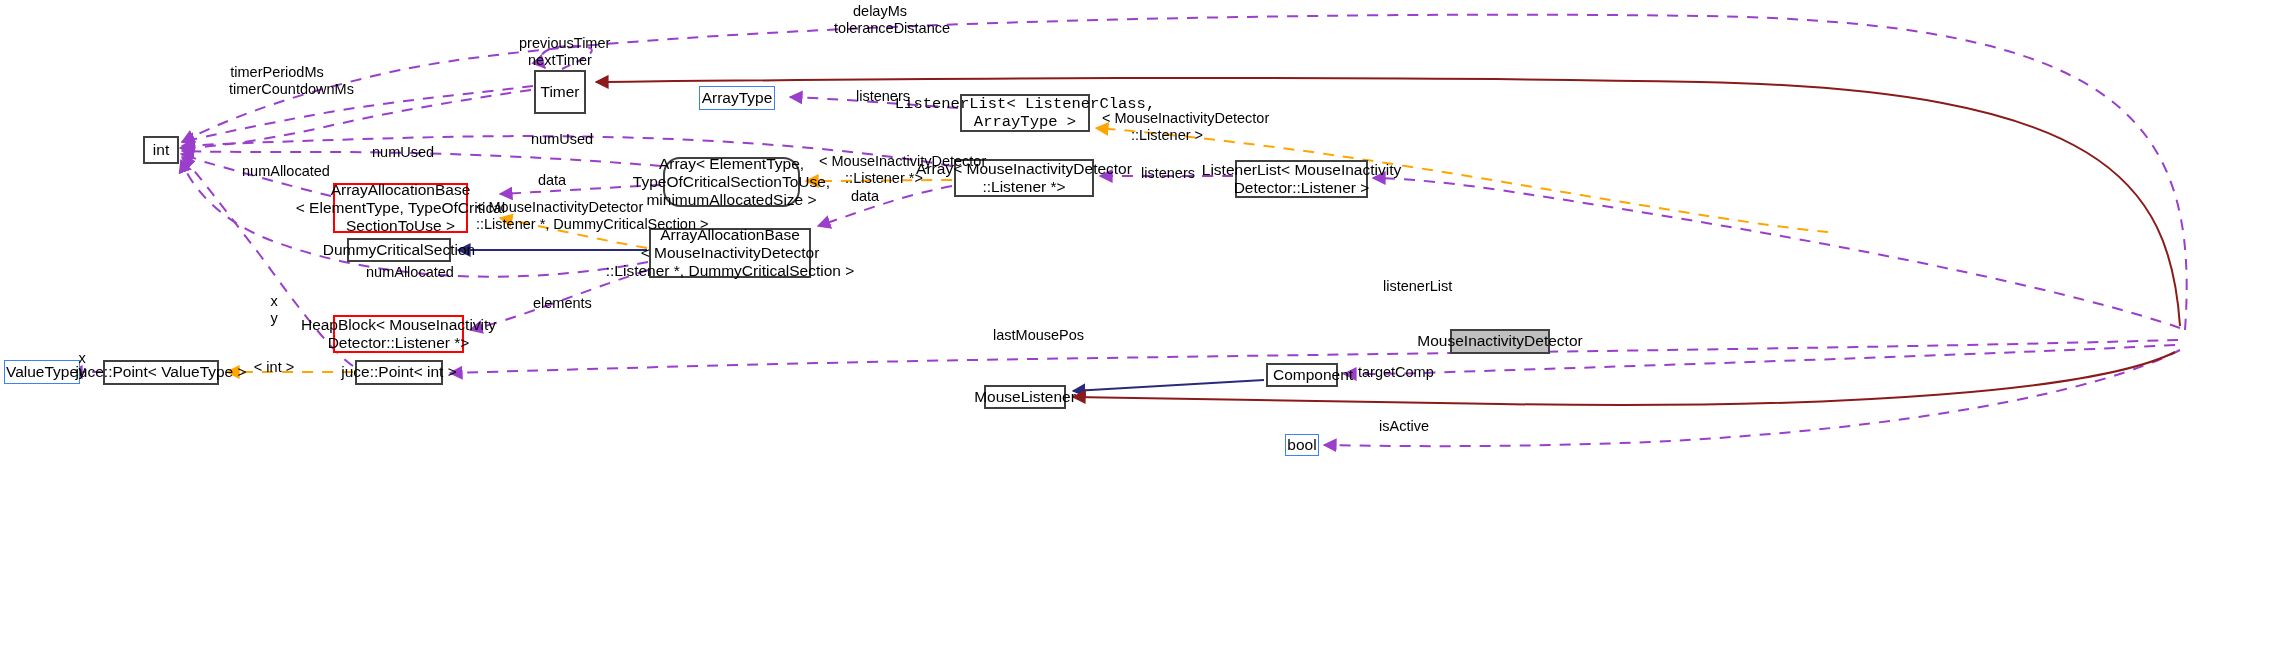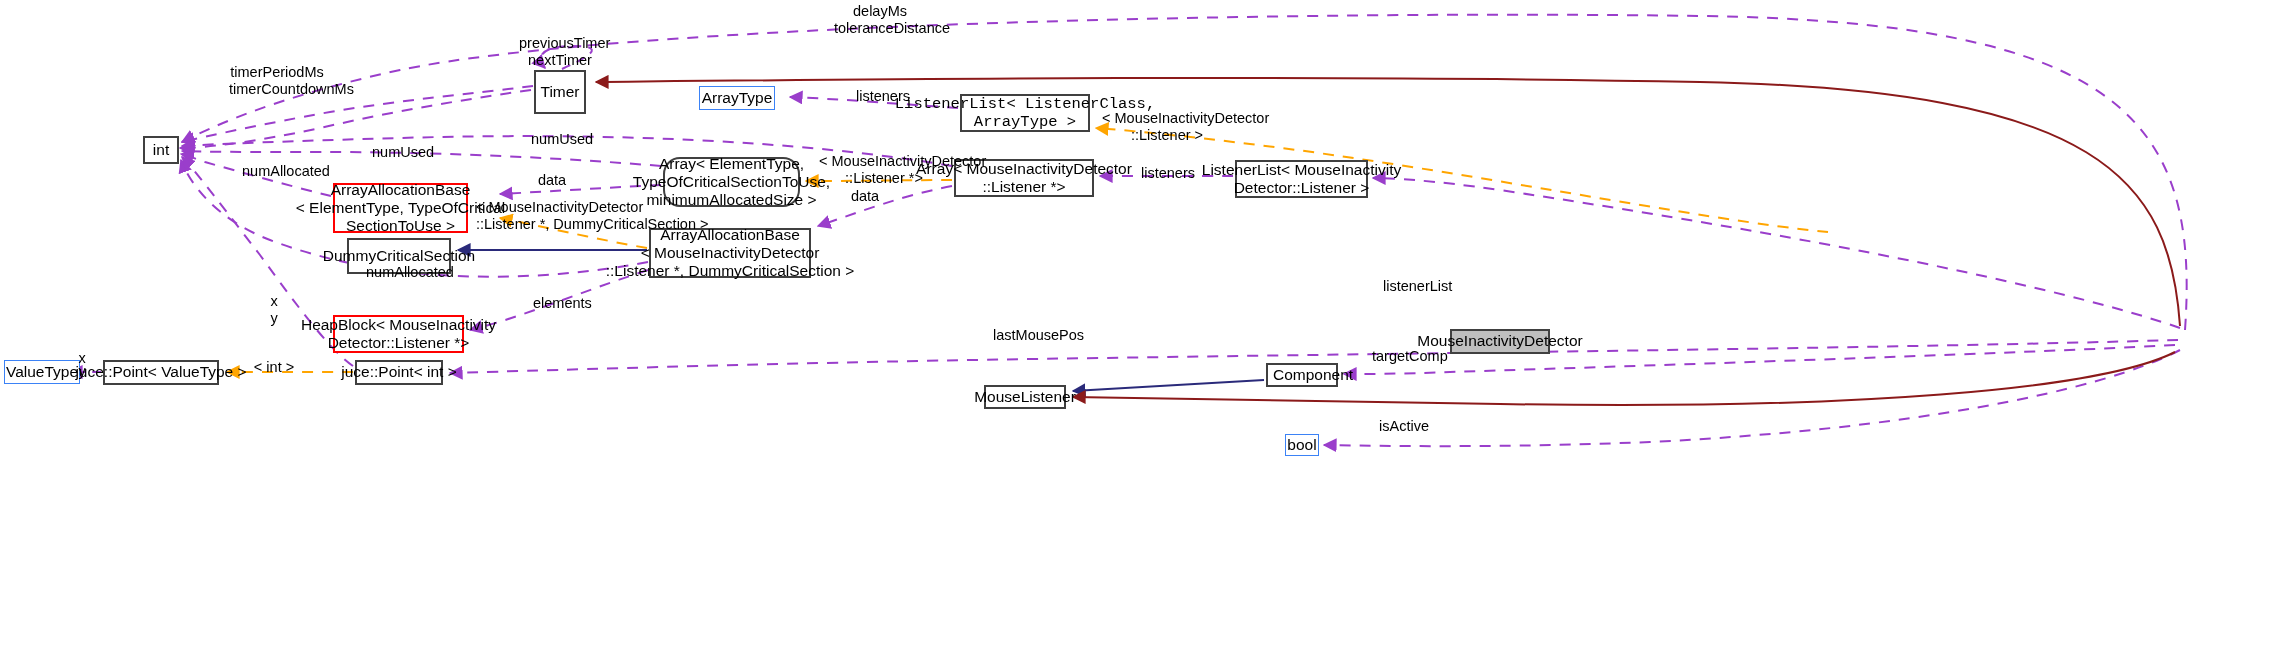--- a/index.html
+++ b/index.html
@@ -146,21 +146,21 @@
   <div class="node solid-dark" style="left:954px; top:159px; width:140px; height:38px;">Array&lt; MouseInactivityDetector
 ::Listener *&gt;</div>
 
   <div class="node solid-dark" style="left:1235px; top:160px; width:133px; height:38px;">ListenerList&lt; MouseInactivity
 Detector::Listener &gt;</div>
 
   <div class="node red" style="left:333px; top:183px; width:135px; height:50px;">ArrayAllocationBase
 &lt; ElementType, TypeOfCritical
 SectionToUse &gt;</div>
 
-  <div class="node solid-dark" style="left:347px; top:238px; width:104px; height:36px;">DummyCriticalSection</div>
+  <div class="node solid-dark" style="left:347px; top:238px; width:104px; height:24px;">DummyCriticalSection</div>
 
   <div class="node solid-dark" style="left:649px; top:228px; width:162px; height:50px;">ArrayAllocationBase
 &lt; MouseInactivityDetector
 ::Listener *, DummyCriticalSection &gt;</div>
 
   <div class="node red" style="left:333px; top:315px; width:131px; height:38px;">HeapBlock&lt; MouseInactivity
 Detector::Listener *&gt;</div>
 
   <div class="node thin-grey" style="left:4px; top:360px; width:76px; height:24px;">ValueType</div>
 
@@ -212,21 +212,21 @@
 
   <div class="edge-label" style="left:366px; top:264px; width:76px;">numAllocated</div>
 
   <div class="edge-label" style="left:266px; top:293px; width:16px;">x
 y</div>
 
   <div class="edge-label" style="left:533px; top:295px; width:56px;">elements</div>
 
   <div class="edge-label" style="left:993px; top:327px; width:76px;">lastMousePos</div>
 
-  <div class="edge-label" style="left:1358px; top:348px; width:66px;margin-left:14px;">targetComp</div>
+  <div class="edge-label" style="left:1358px; top:364px; width:66px;">targetComp</div>
 
   <div class="edge-label" style="left:77px; top:350px; width:10px;">x</div>
 
   <div class="edge-label" style="left:77px; top:363px; width:10px;">y</div>
 
   <div class="edge-label" style="left:253px; top:359px; width:42px;">&lt; int &gt;</div>
 
   <div class="edge-label" style="left:1379px; top:418px; width:48px;">isActive</div>
 
 </div>

